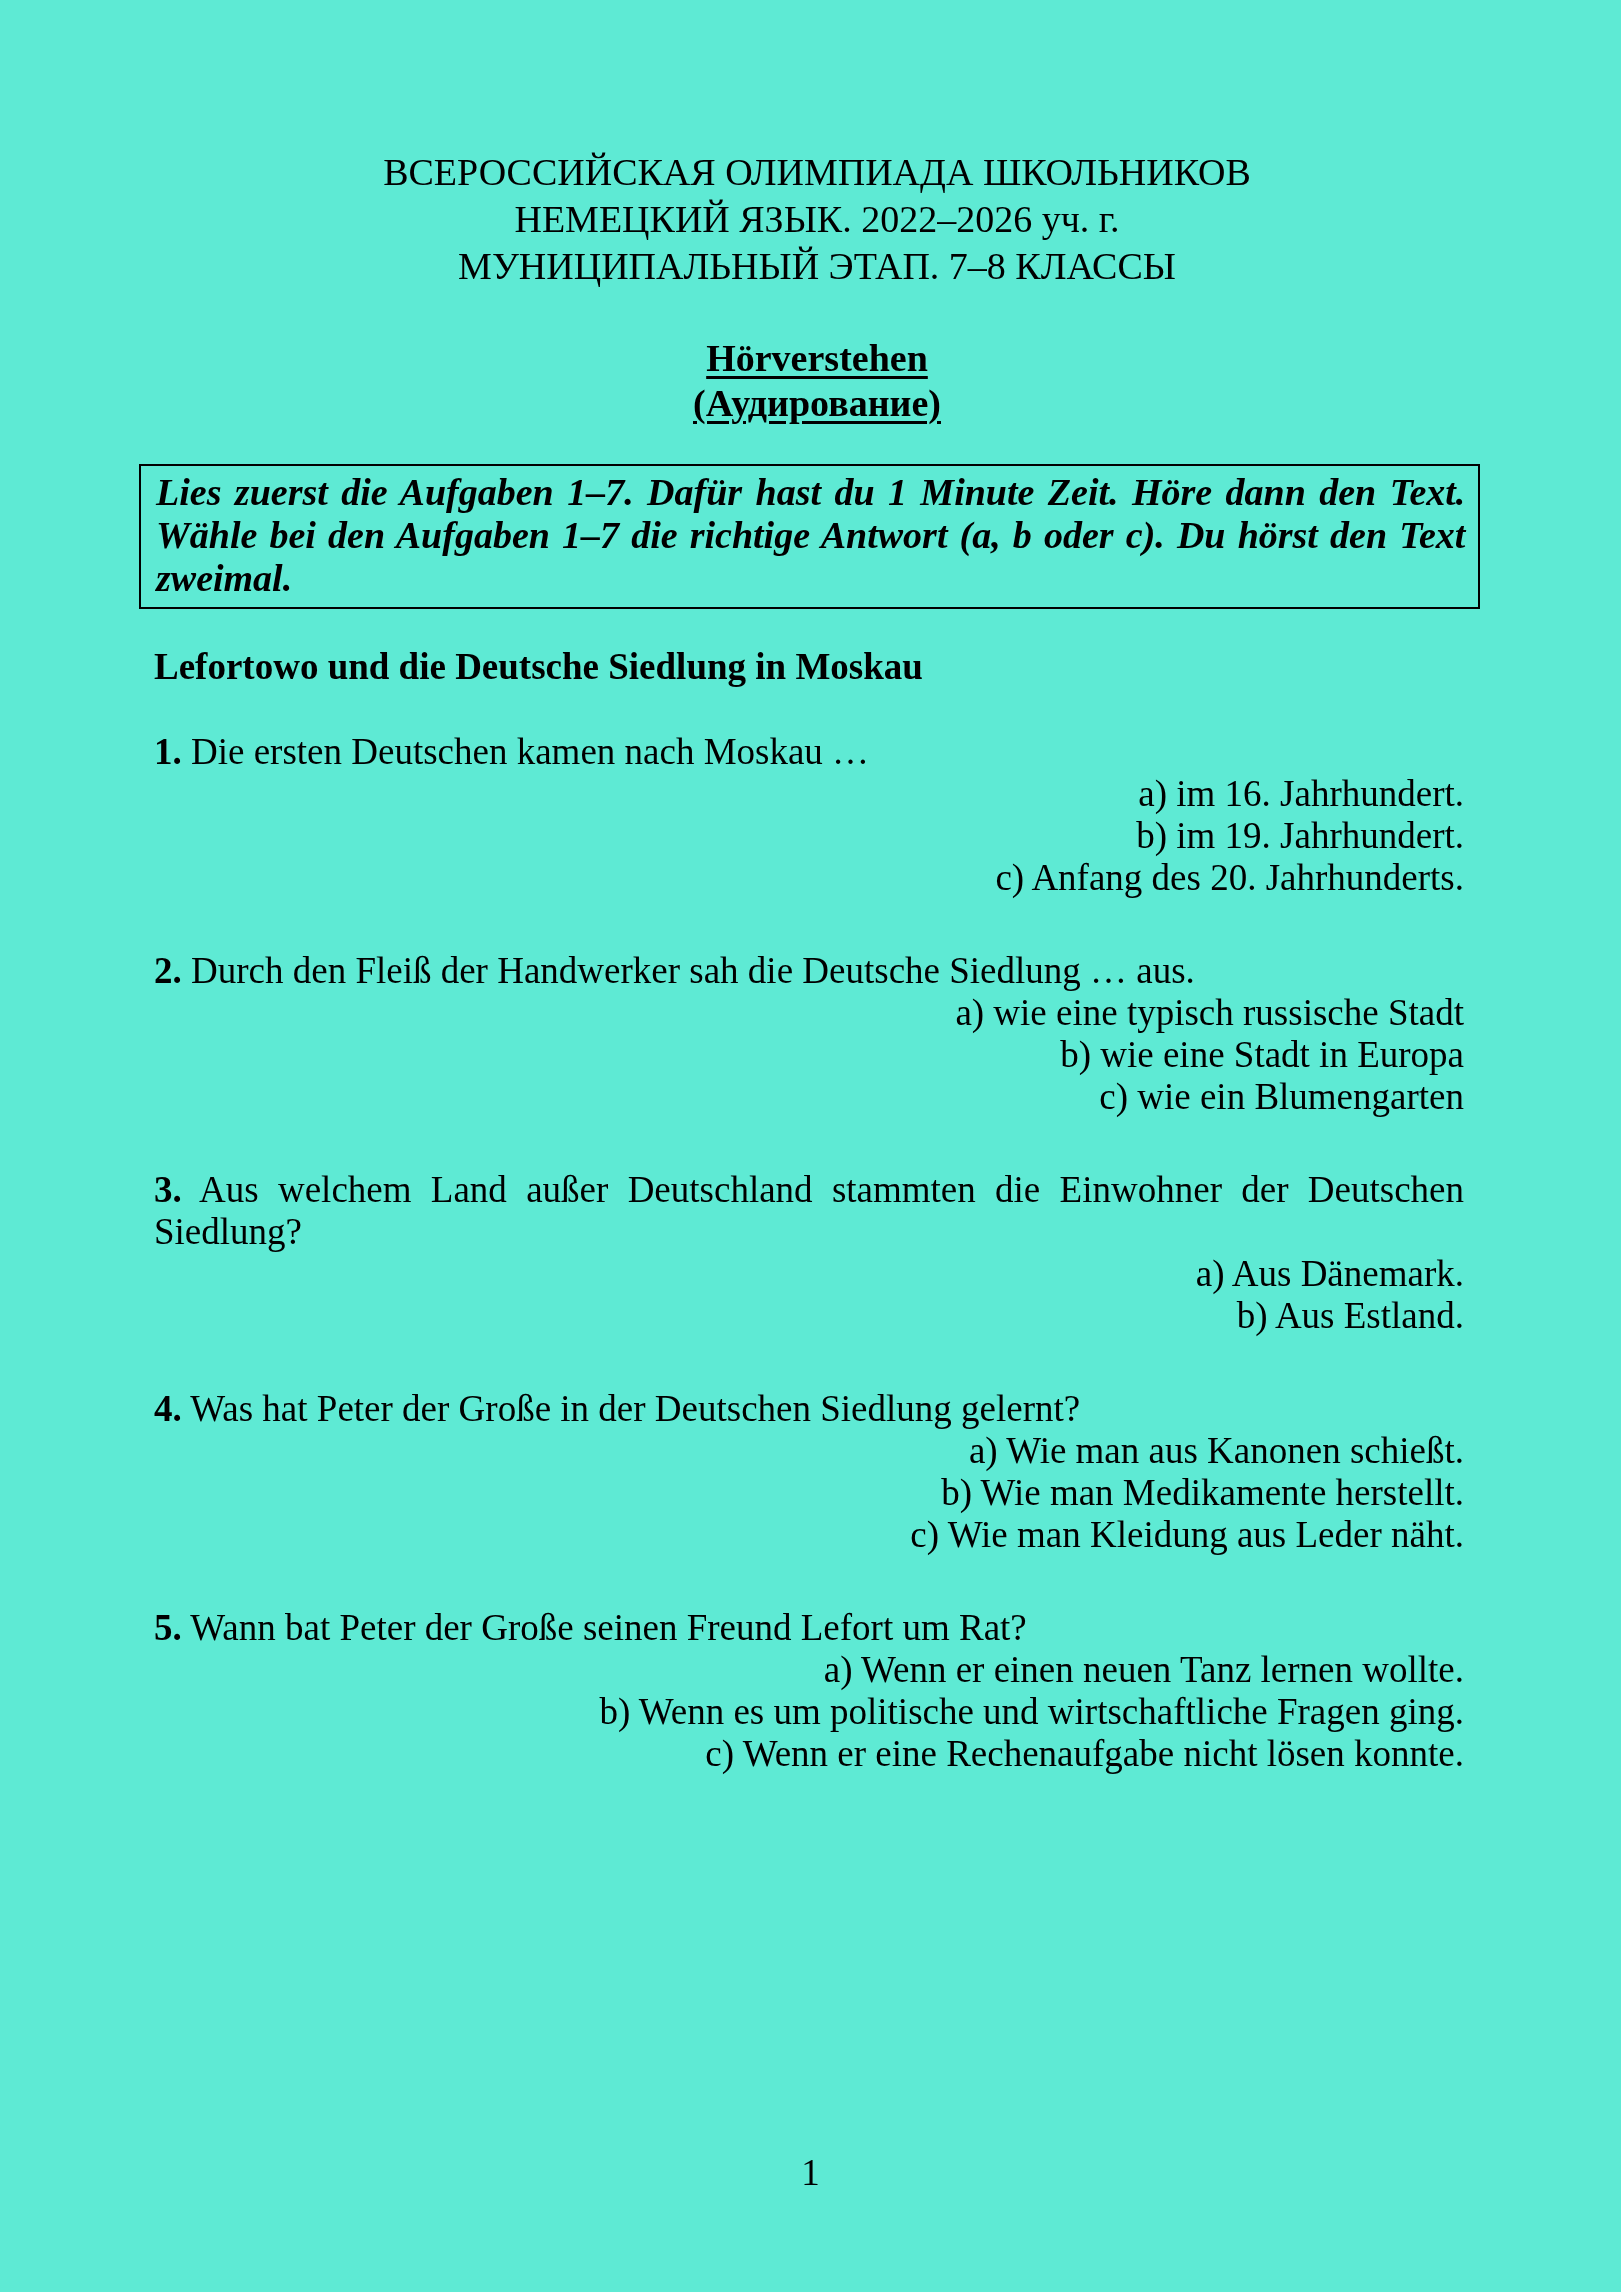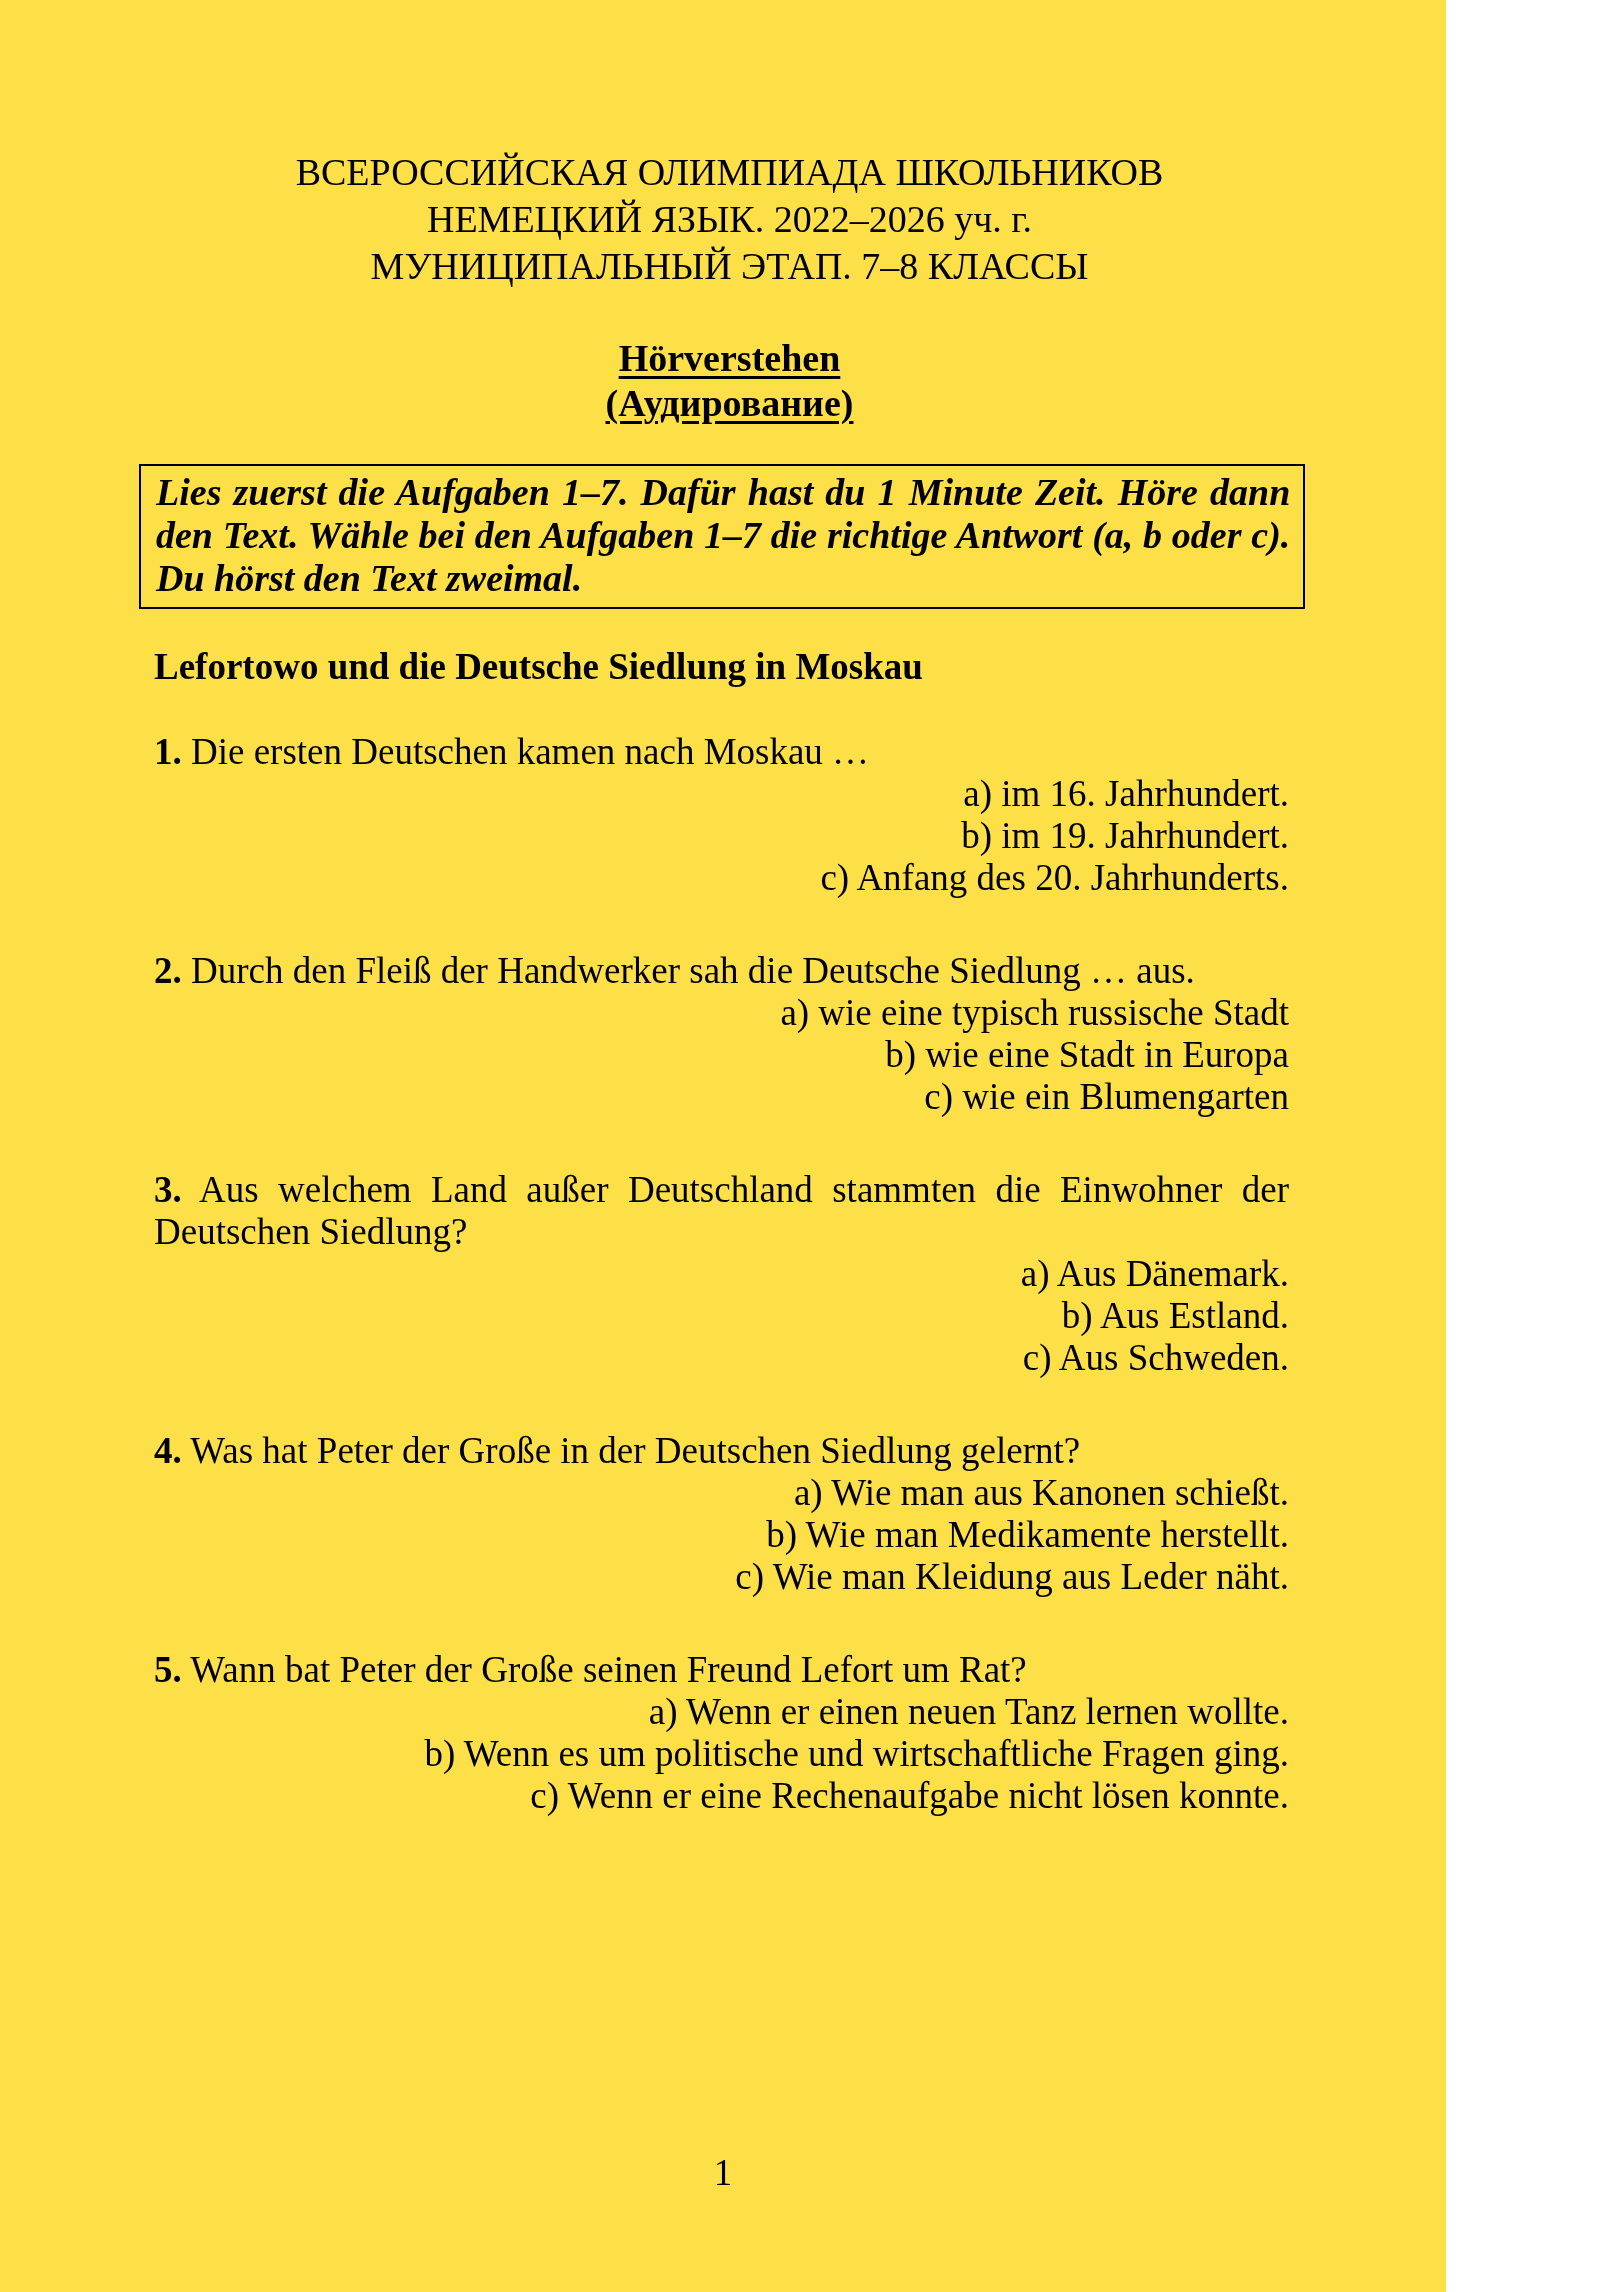--- a/index.html
+++ b/index.html
@@ -1,21 +1,21 @@
 <!DOCTYPE html>
 <html><head>
 <meta charset="utf-8">
 <title>Document</title>
 <style>
   html, body { margin: 0; padding: 0; background: #ffffff; }
   .page {
     position: relative;
-    width: 1446px;
+    width: 1621px;
     height: 2293px;
-    background: #fde047;
+    background: #5eead4;
     color: #000000;
     font-family: "Liberation Serif", "DejaVu Serif", serif;
     overflow: hidden;
   }
   .content { padding: 0 141px 0 154px; }
 
   .header {
     margin-top: 149px;
     text-align: center;
     font-size: 38px;
@@ -120,21 +120,20 @@
           <p class="option">b) wie eine Stadt in Europa</p>
           <p class="option">c) wie ein Blumengarten</p>
         </div>
       </div>
 
       <div class="question">
         <p class="q-line"><span class="q-num">3.</span> <span>Aus welchem Land außer Deutschland stammten die Einwohner der Deutschen Siedlung?</span></p>
         <div class="options">
           <p class="option">a) Aus Dänemark.</p>
           <p class="option">b) Aus Estland.</p>
-          <p class="option">c) Aus Schweden.</p>
         </div>
       </div>
 
       <div class="question">
         <p class="q-line"><span class="q-num">4.</span> <span>Was hat Peter der Große in der Deutschen Siedlung gelernt?</span></p>
         <div class="options">
           <p class="option">a) Wie man aus Kanonen schießt.</p>
           <p class="option">b) Wie man Medikamente herstellt.</p>
           <p class="option">c) Wie man Kleidung aus Leder näht.</p>
         </div>

